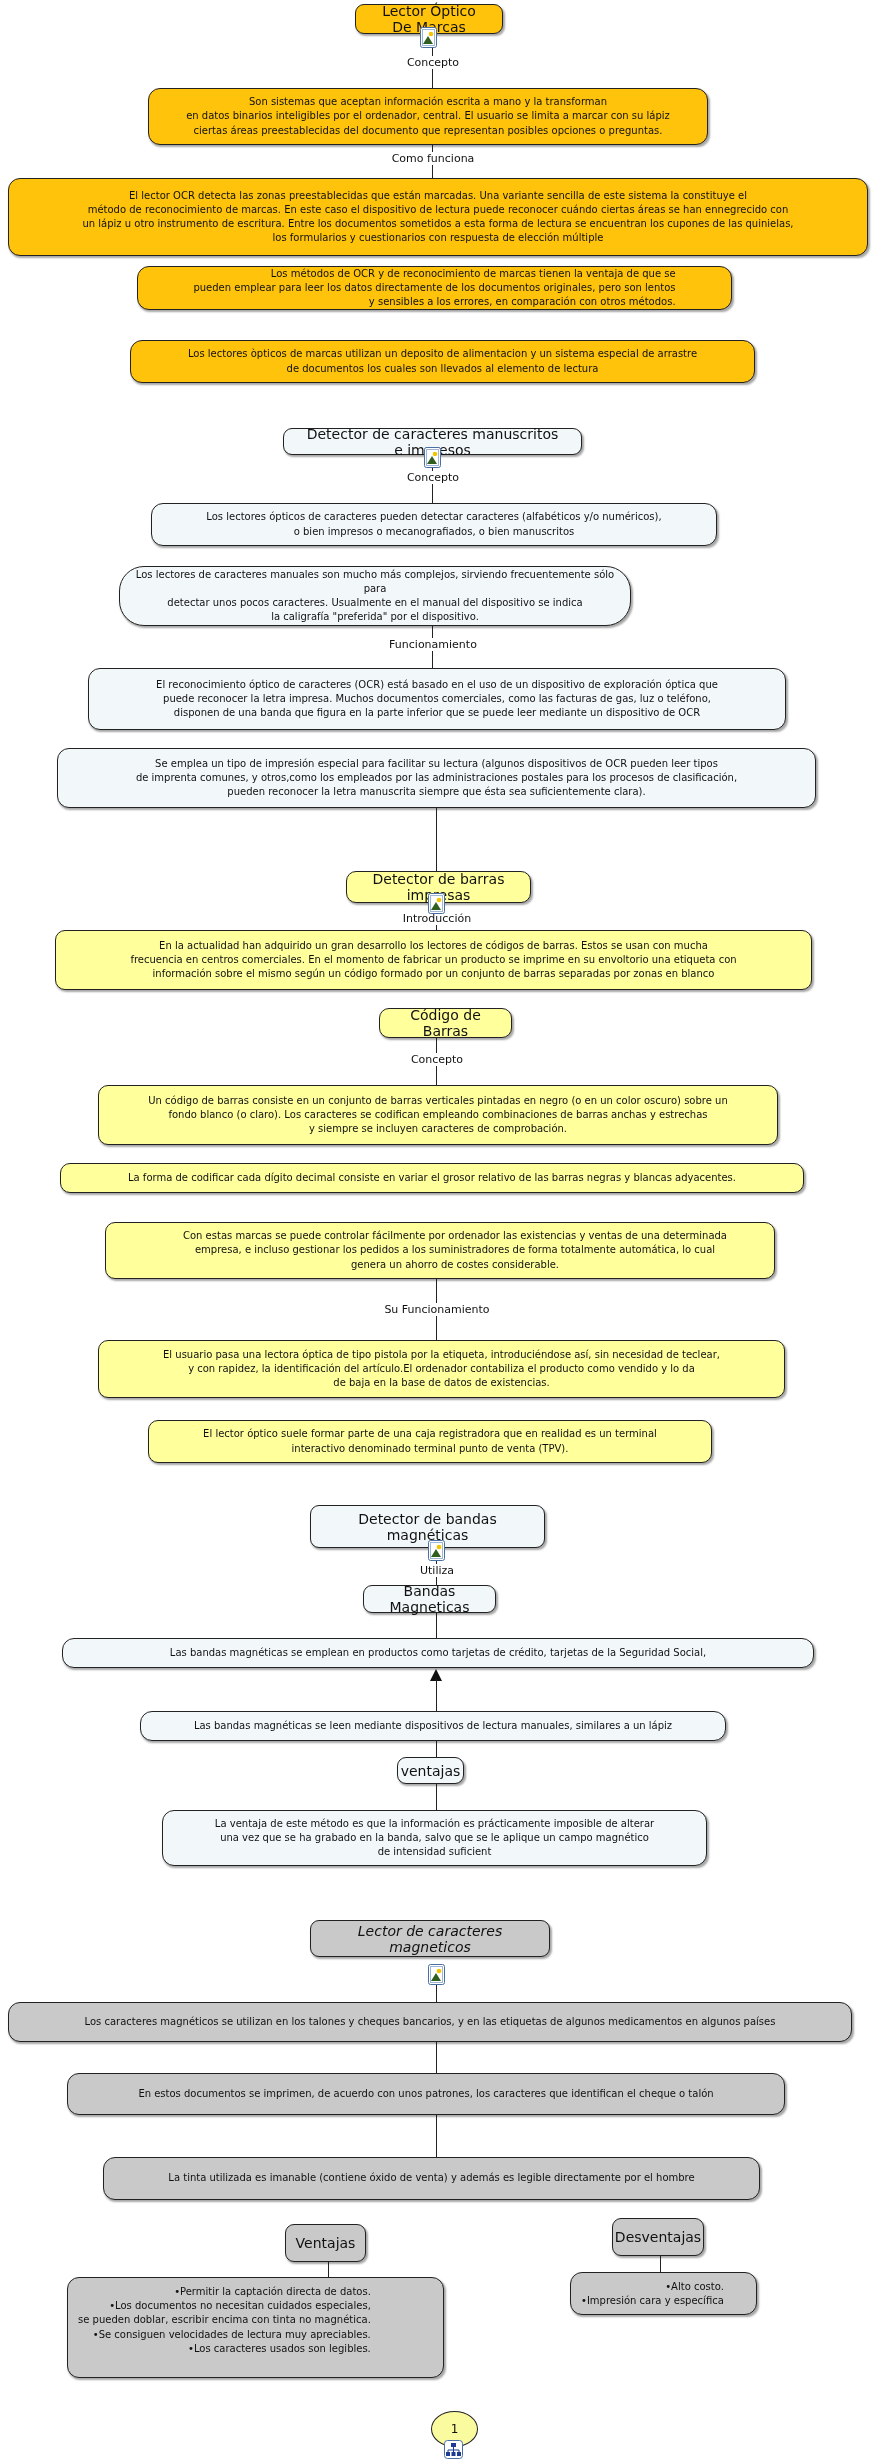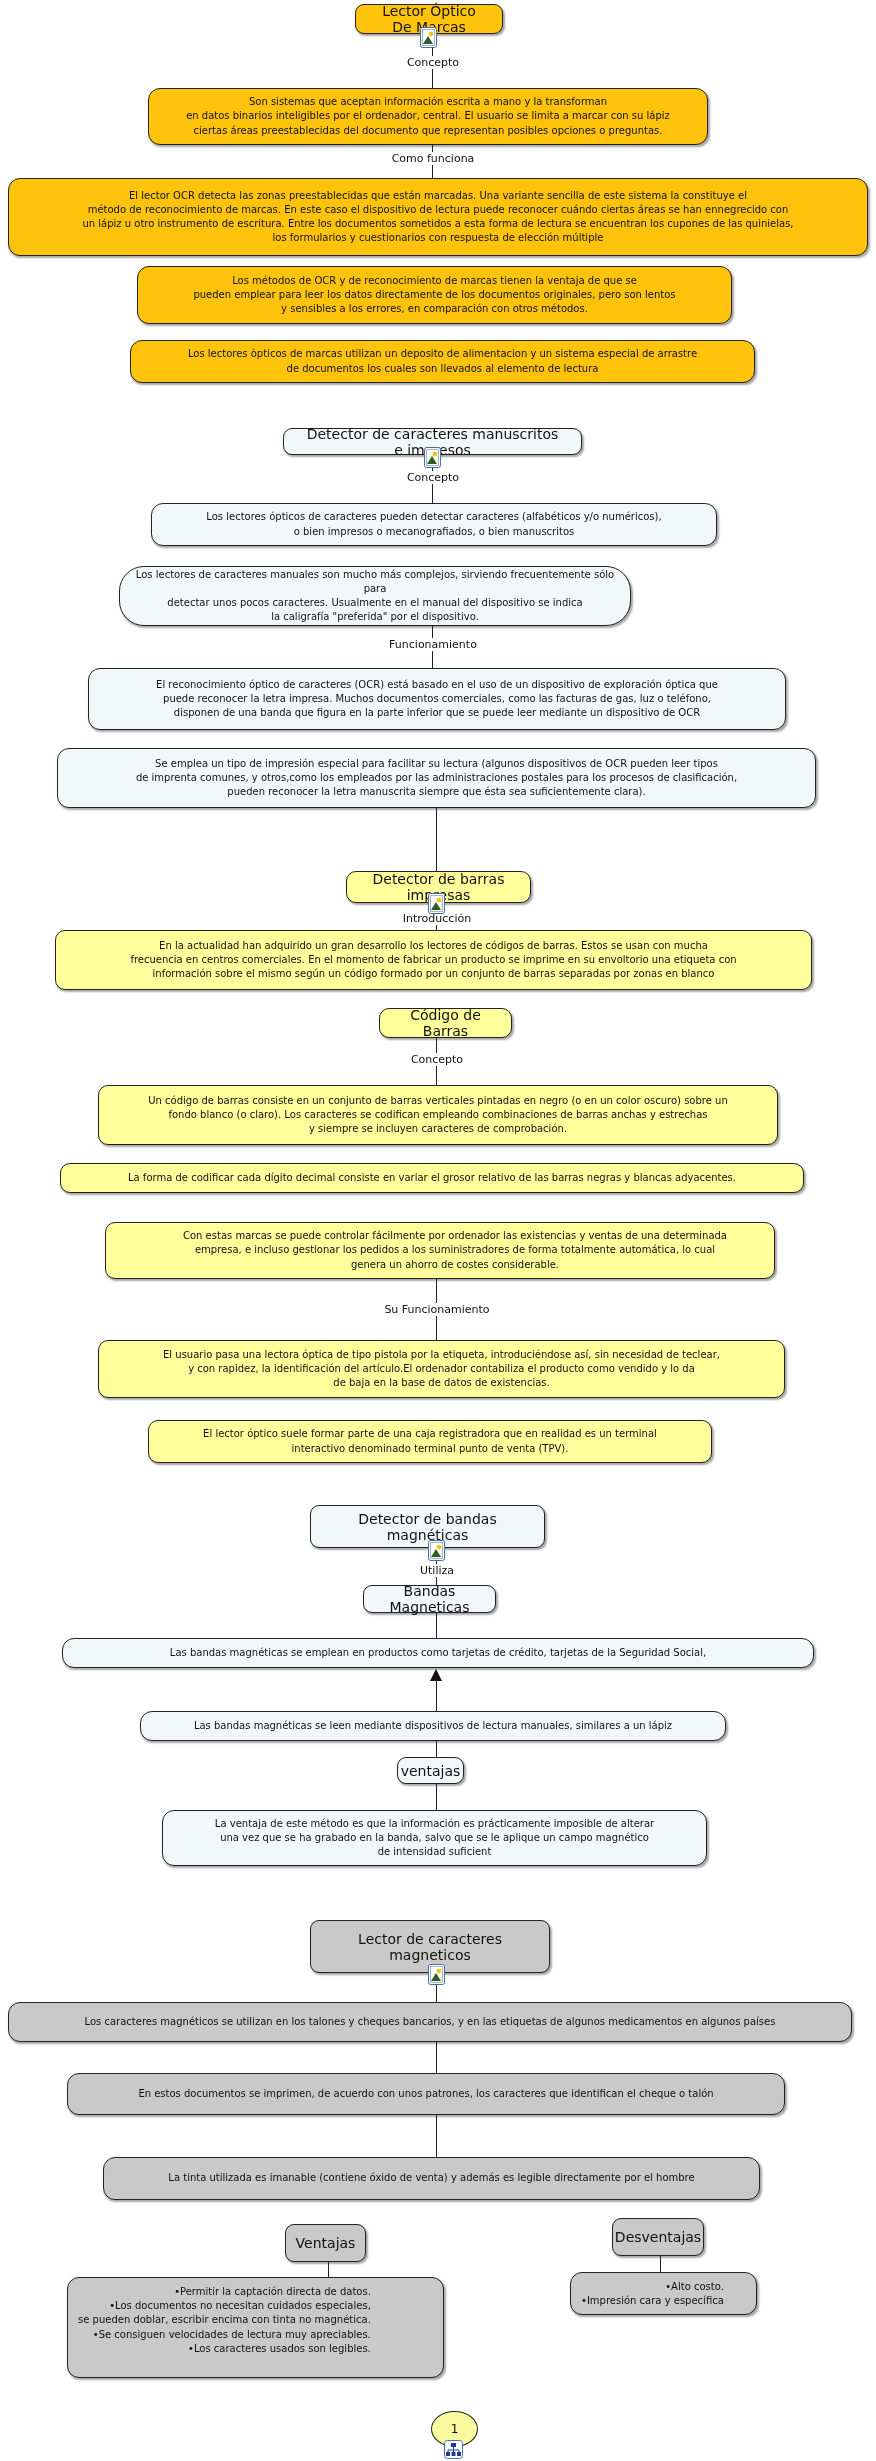--- a/index.html
+++ b/index.html
@@ -69,21 +69,21 @@
   <div class="vline" style="left:432px;top:145px;height:33px;"></div>
   <div class="linklabel" style="left:323px;top:152px;">
     <span>Como funciona</span>
   </div>
 
   <div class="box gold" style="left:8px;top:178px;width:860px;height:78px;">El lector OCR detecta las zonas preestablecidas que están marcadas. Una variante sencilla de este sistema la constituye el
 método de reconocimiento de marcas. En este caso el dispositivo de lectura puede reconocer cuándo ciertas áreas se han ennegrecido con
 un lápiz u otro instrumento de escritura. Entre los documentos sometidos a esta forma de lectura se encuentran los cupones de las quinielas,
 los formularios y cuestionarios con respuesta de elección múltiple</div>
 
-  <div class="box gold" style="left:137px;top:266px;width:595px;height:58px;">Los métodos de OCR y de reconocimiento de marcas tienen la ventaja de que se
+  <div class="box gold" style="left:137px;top:266px;width:595px;height:44px;text-align:right;">Los métodos de OCR y de reconocimiento de marcas tienen la ventaja de que se
 pueden emplear para leer los datos directamente de los documentos originales, pero son lentos
 y sensibles a los errores, en comparación con otros métodos.</div>
 
   <div class="box gold" style="left:130px;top:340px;width:625px;height:43px;">Los lectores òpticos de marcas utilizan un deposito de alimentacion y un sistema especial de arrastre
 de documentos los cuales son llevados al elemento de lectura</div>
 
   <div class="node bluish" style="left:283px;top:428px;width:299px;height:27px;">Detector de caracteres manuscritos e impresos</div>
 
   <div class="vline" style="left:432px;top:455px;height:48px;"></div>
   <svg class="imgicon" style="left:424px;top:447px;" width="17" height="21" viewBox="0 0 17 21">
@@ -191,21 +191,21 @@
   <div class="vline" style="left:436px;top:1741px;height:16px;"></div>
 
   <div class="node bluish" style="left:397px;top:1757px;width:67px;height:27px;">ventajas</div>
 
   <div class="vline" style="left:436px;top:1784px;height:26px;"></div>
 
   <div class="box bluish" style="left:162px;top:1810px;width:545px;height:56px;">La ventaja de este método es que la información es prácticamente imposible de alterar
 una vez que se ha grabado en la banda, salvo que se le aplique un campo magnético
 de intensidad suficient</div>
 
-  <div class="node gray" style="left:310px;top:1920px;width:240px;height:53px;">Lector de caracteres magneticos</div>
+  <div class="node gray" style="left:310px;top:1920px;width:240px;height:37px;font-style:italic;">Lector de caracteres magneticos</div>
 
   <div class="vline" style="left:436px;top:1973px;height:29px;"></div>
   <svg class="imgicon" style="left:428px;top:1964px;" width="17" height="21" viewBox="0 0 17 21">
     <rect x="0.5" y="0.5" width="16" height="20" rx="2" fill="#ffffff" stroke="#4A6FA5"></rect>
     <rect x="2.5" y="2.5" width="12" height="16" fill="#ffffff" stroke="#9FB6D4" stroke-width="1"></rect>
     <circle cx="11" cy="7" r="2.3" fill="#F5C400"></circle>
     <polygon points="3,17 8,9 13,17" fill="#2F5E1F"></polygon>
   </svg>
 
   <div class="box gray" style="left:8px;top:2002px;width:844px;height:40px;">Los caracteres magnéticos se utilizan en los talones y cheques bancarios, y en las etiquetas de algunos medicamentos en algunos países</div>

